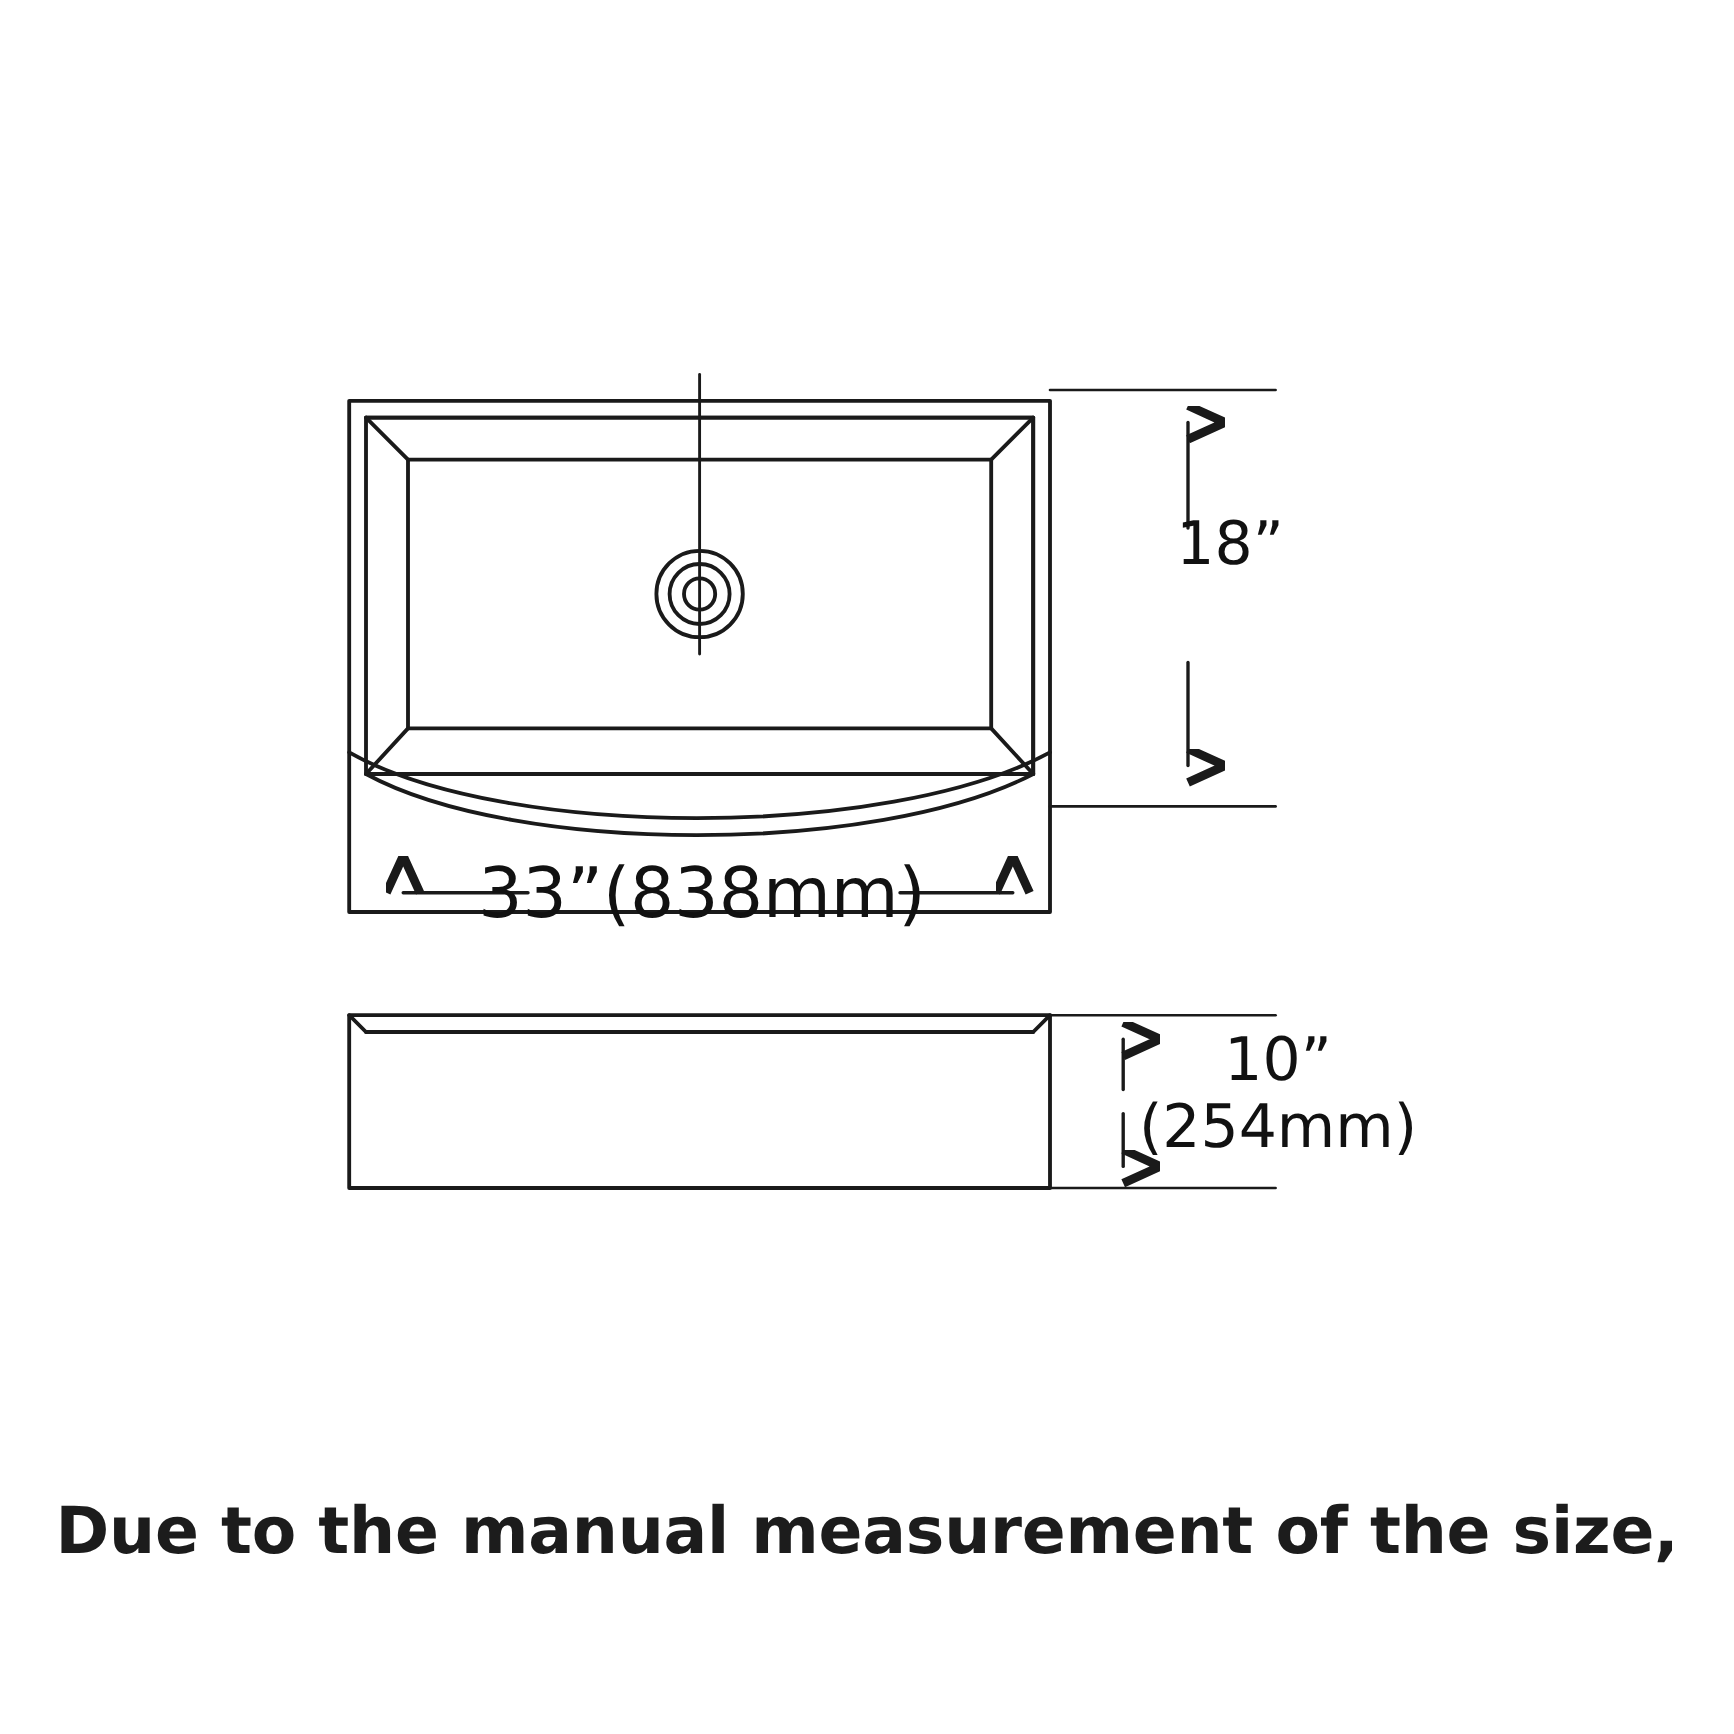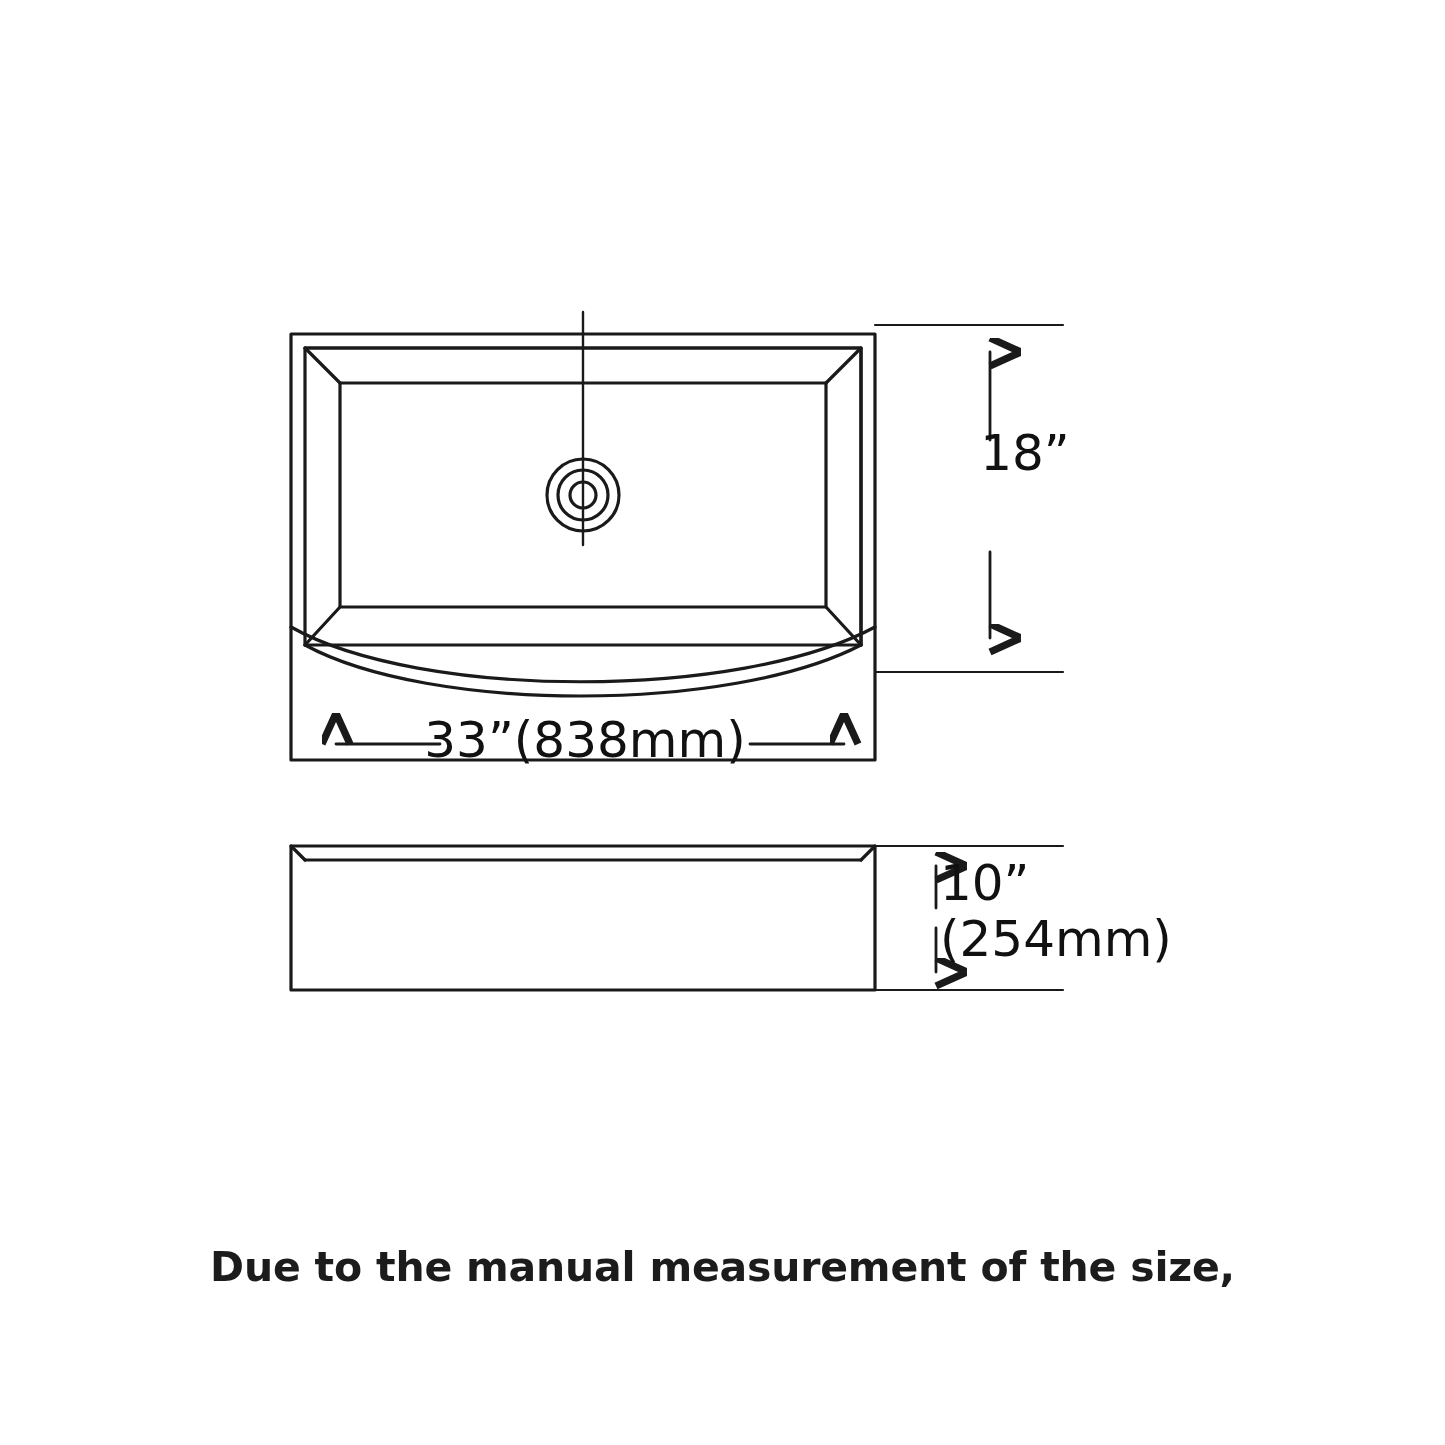--- a/index.html
+++ b/index.html
@@ -39,36 +39,36 @@
     top: 425px;
     width: 290px;
     text-align: center;
     font-size: 50px;
   }
   #label-width {
     left: 360px;
     top: 712px;
     width: 450px;
     text-align: center;
-    font-size: 50px;
+    font-size: 58px;
   }
   #label-depth {
     left: 940px;
     top: 855px;
     width: 250px;
-    text-align: left;
+    text-align: center;
     font-size: 50px;
   }
   #disclaimer {
     position: absolute;
     left: 0;
     top: 1240px;
     width: 1445px;
     text-align: center;
-    font-size: 41px;
+    font-size: 54px;
     font-weight: 700;
     color: #1c1c1c;
     line-height: 1.32;
     letter-spacing: -0.2px;
   }
   #disclaimer span { display: block; }
 </style>
 </head>
 <body>
 

